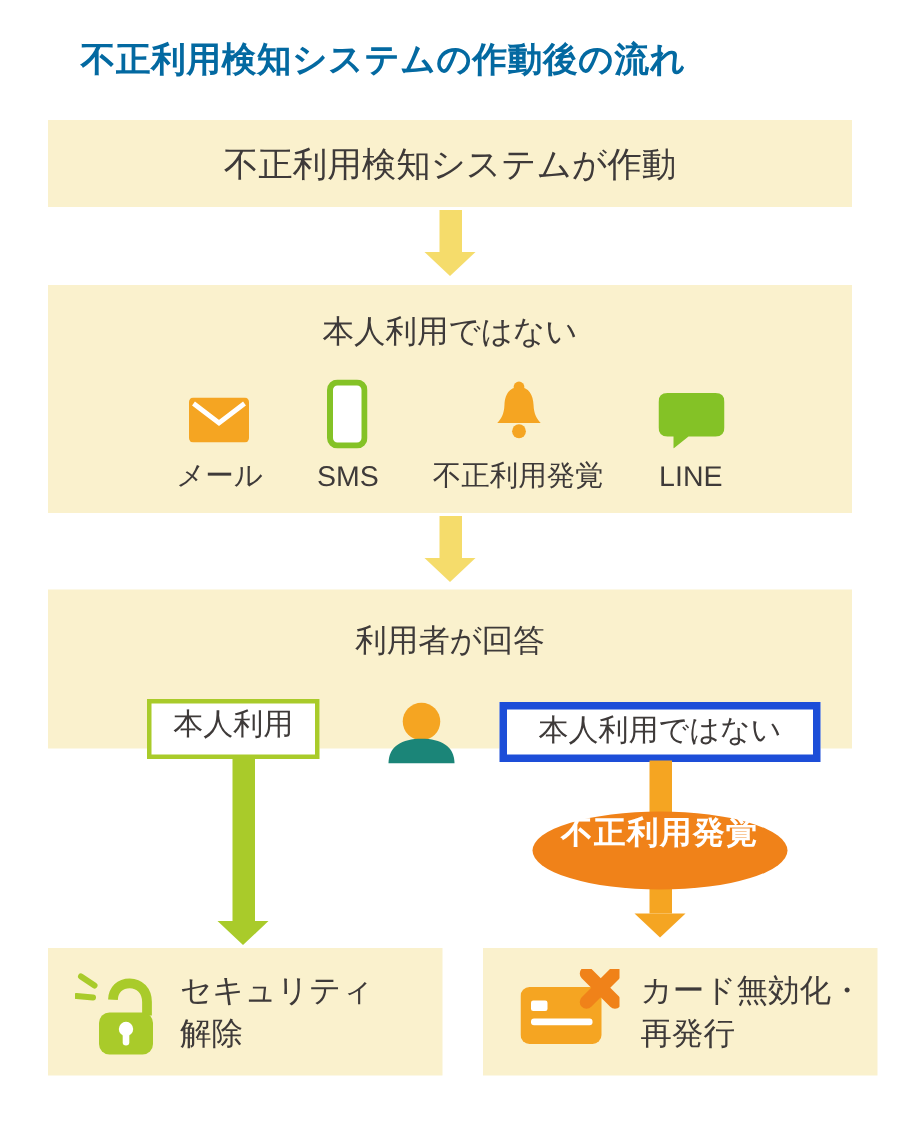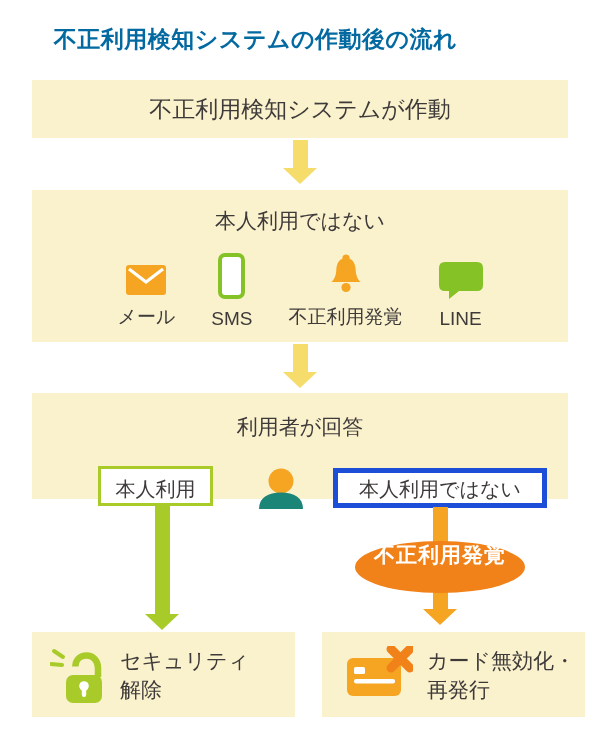--- a/index.html
+++ b/index.html
@@ -28,21 +28,21 @@
   .arrow-1 .shaft,.arrow-2 .shaft{height:28px;background:#F5DC6B;}
   .arrow-1 .head,.arrow-2 .head{border-top:16px solid #F5DC6B;}
 
   
   .channels{display:flex;justify-content:center;align-items:flex-end;gap:36px;margin-top:14px;}
   .channel{display:flex;flex-direction:column;align-items:center;}
   .icon-slot{height:46px;display:flex;align-items:flex-end;}
   .channel-label{margin-top:9px;font-size:19px;font-weight:500;white-space:nowrap;}
 
   
-  .option{position:absolute;background:#ffffff;display:flex;align-items:flex-end;justify-content:center;font-size:20px;font-weight:500;box-sizing:border-box;}
+  .option{position:absolute;background:#ffffff;display:flex;align-items:flex-start;justify-content:center;font-size:20px;font-weight:500;box-sizing:border-box;}
   .option-left{left:66px;top:73px;width:115px;height:40px;border:3px solid #A9CB2A;}
   .option-right{left:301px;top:75px;width:214px;height:40px;border:5px solid #1d4ed8;}
   .person{position:absolute;left:226px;top:75px;line-height:0;}
 
   
   .green-arrow{left:145px;top:505px;}
   .green-arrow .shaft{height:109px;background:#A9CB2A;}
   .green-arrow .head{border-top:16px solid #A9CB2A;}
   .orange-arrow{left:423px;top:507px;}
   .orange-arrow .shaft{height:102px;background:#F5A522;}

